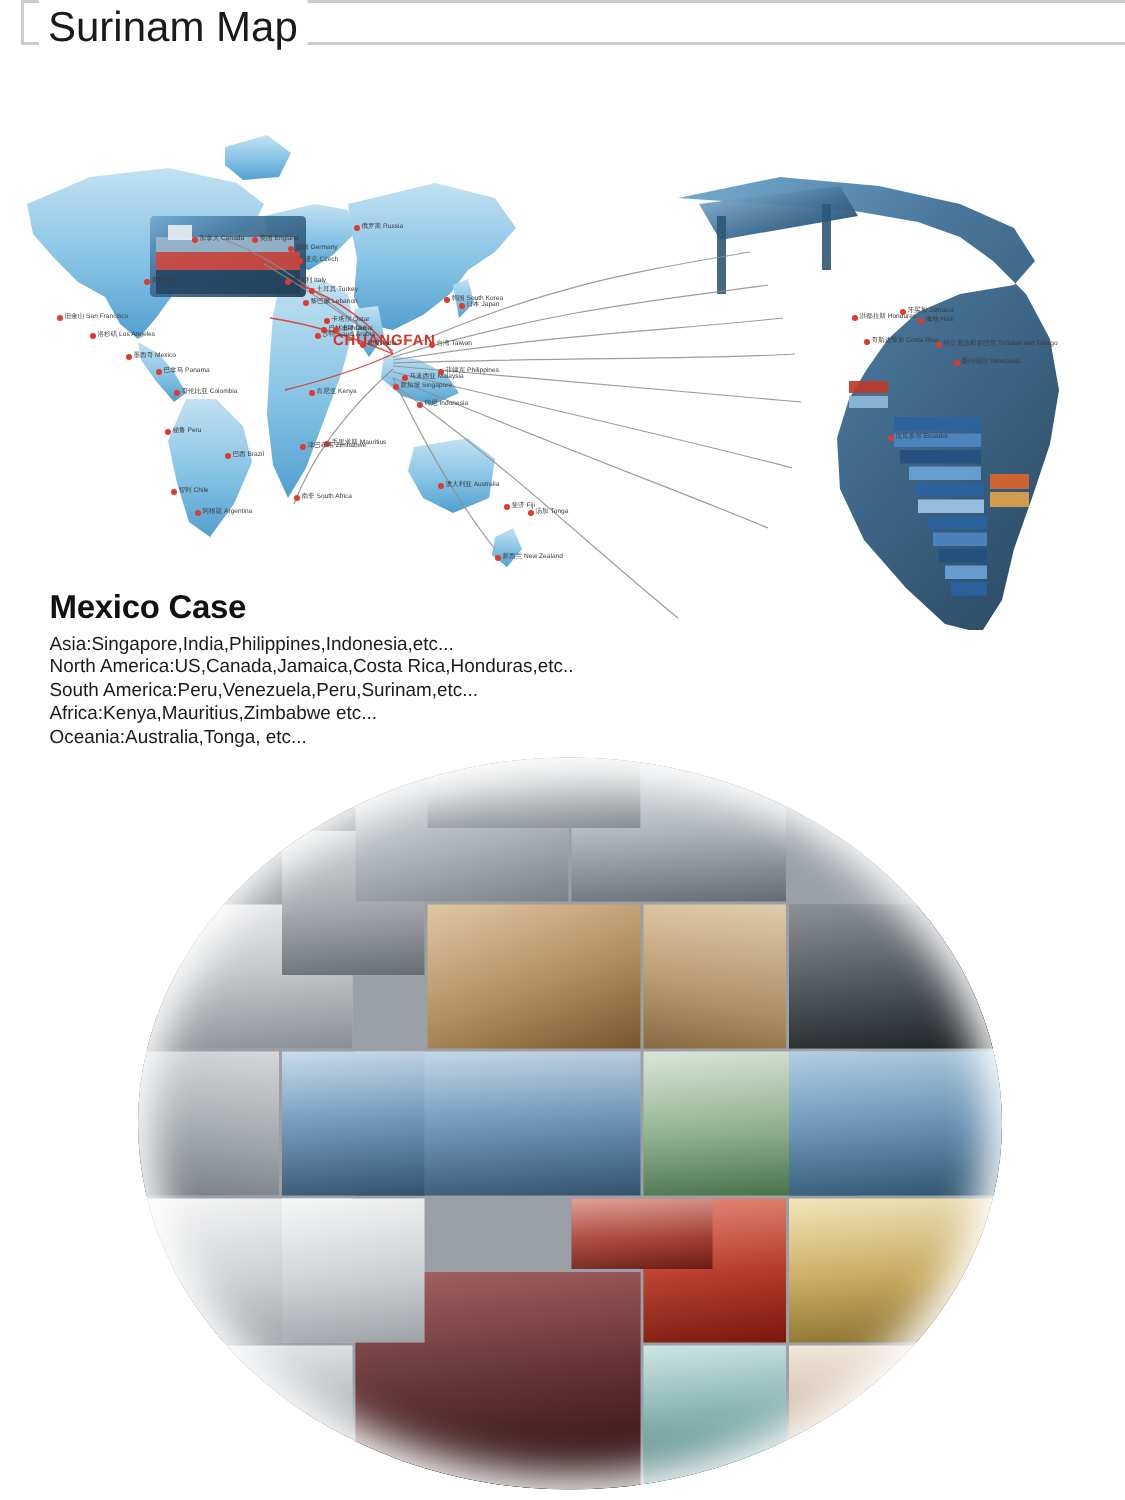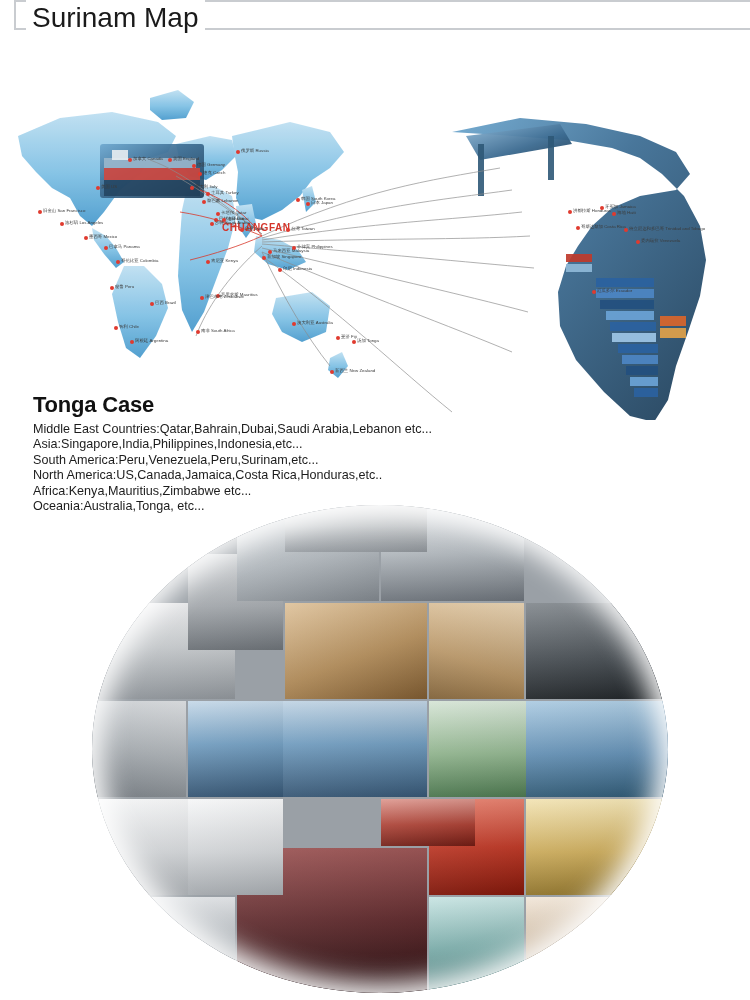--- a/index.html
+++ b/index.html
@@ -381,25 +381,24 @@
       <div class="city" style="left: 568px; top: 170px;"></div>
       <div class="city-label" style="left: 573px; top: 168px;">洪都拉斯 Honduras</div>
       <div class="city" style="left: 576px; top: 186px;"></div>
       <div class="city-label" style="left: 581px; top: 184px;">哥斯达黎加 Costa Rica</div>
       <div class="city" style="left: 600px; top: 166px;"></div>
       <div class="city-label" style="left: 605px; top: 164px;">牙买加 Jamaica</div>
     </div>
 </div>
 
 <div class="case-block">
-  <div class="case-title">Tonga Case</div>
-  <div class="case-line">Middle East Countries:Qatar,Bahrain,Dubai,Saudi Arabia,Lebanon etc...</div>
+  <div class="case-title">Mexico Case</div>
   <div class="case-line">Asia:Singapore,India,Philippines,Indonesia,etc...</div>
+  <div class="case-line">North America:US,Canada,Jamaica,Costa Rica,Honduras,etc..</div>
   <div class="case-line">South America:Peru,Venezuela,Peru,Surinam,etc...</div>
-  <div class="case-line">North America:US,Canada,Jamaica,Costa Rica,Honduras,etc..</div>
   <div class="case-line">Africa:Kenya,Mauritius,Zimbabwe etc...</div>
   <div class="case-line">Oceania:Australia,Tonga, etc...</div>
 </div>
 
 <div class="collage">
   <div class="collage-grid" id="collage-grid">
       <div class="tile p-office" style="grid-area: 3 / 1 / span 2 / span 3;"></div>
       <div class="tile p-cube" style="grid-area: 5 / 1 / span 2 / span 2;"></div>
       <div class="tile p-white" style="grid-area: 7 / 1 / span 2 / span 3;"></div>
       <div class="tile p-grey" style="grid-area: 2 / 3 / span 2 / span 2;"></div>

